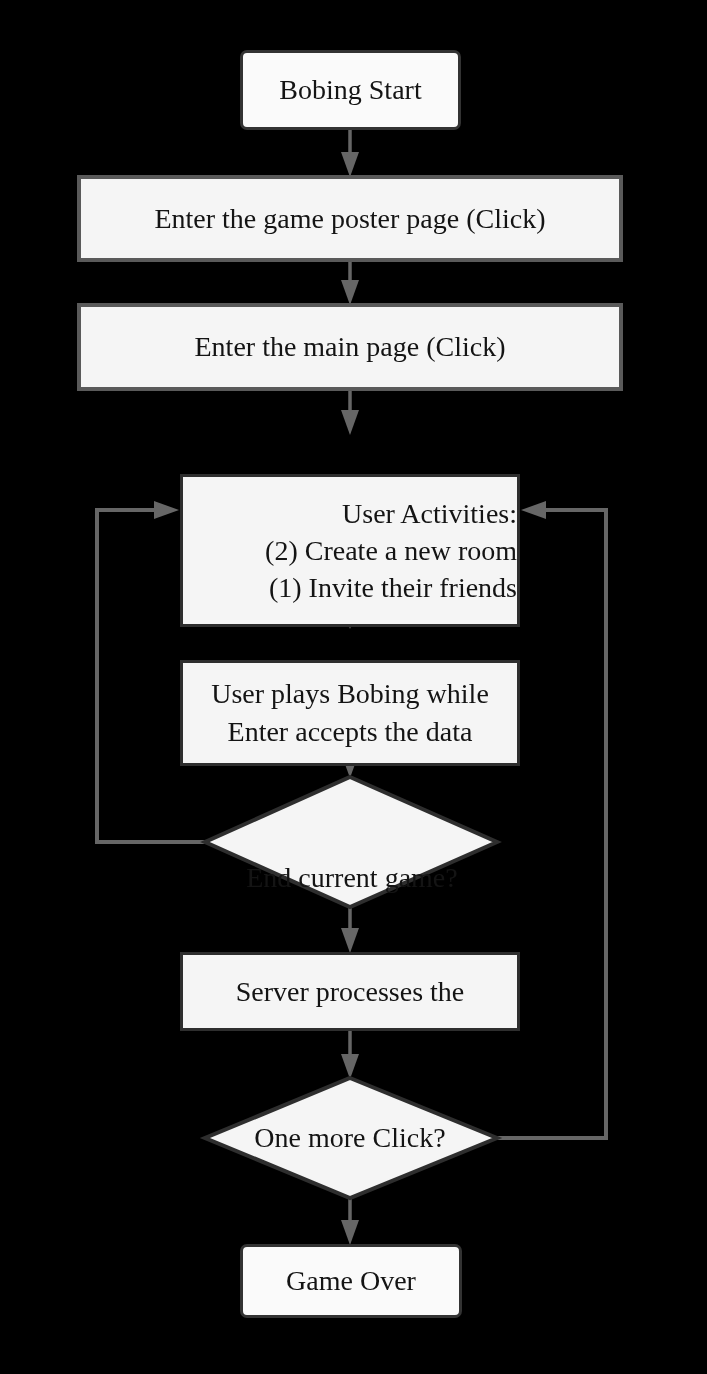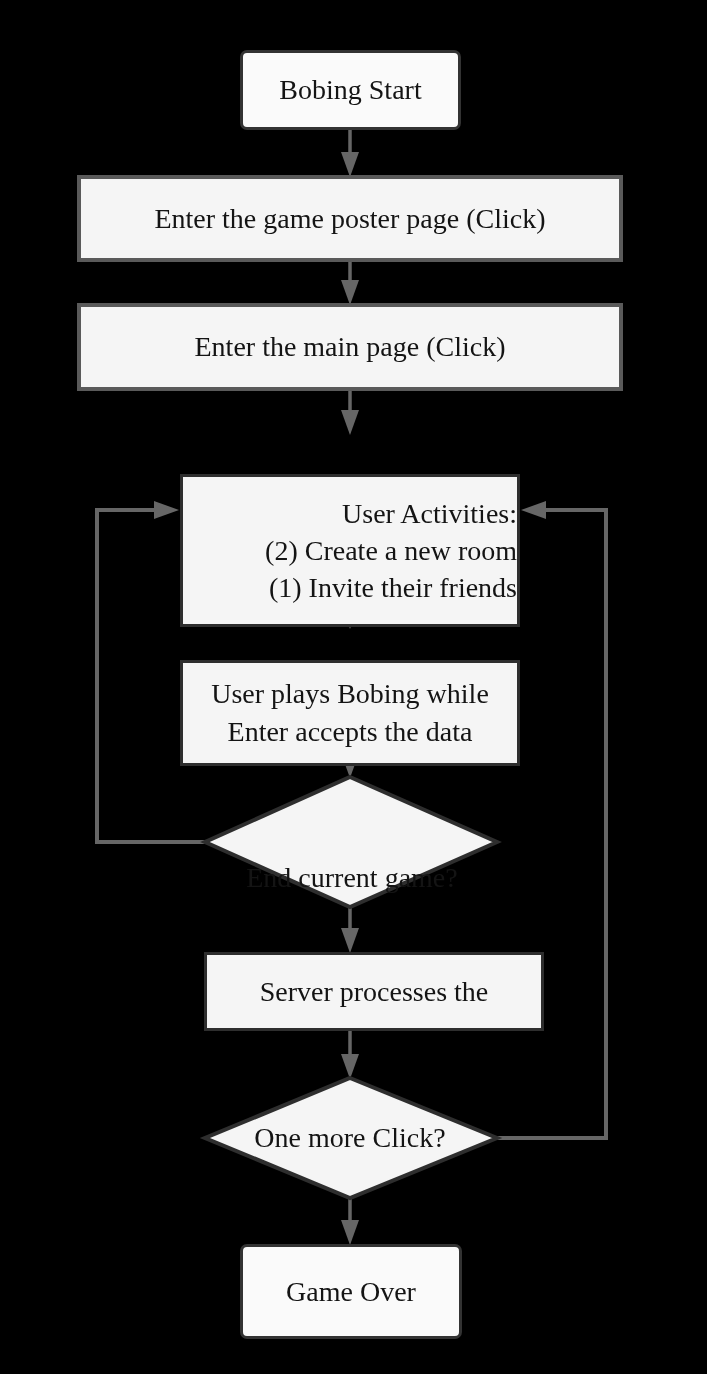--- a/index.html
+++ b/index.html
@@ -78,21 +78,20 @@
   }
   .node.left-align {
     align-items: flex-end;
     text-align: left;
     padding-left: 22px;
     line-height: 37px;
     margin-top: 40px;
   }
   .node.tight {
     line-height: 37px;
-    margin-left: 24px;
   }
   .diamond-label {
     position: absolute;
     display: flex;
     align-items: center;
     justify-content: center;
     text-align: center;
     font-size: 28px;
     background: transparent;
   }
@@ -182,17 +181,17 @@
   </div>
 
   <div class="diamond-label" style="left:212px; top:823px; width:280px; height:38px;margin-top:36px;">End current game?</div>
 
   <div class="node process-narrow tight" style="left:180px; top:952px; width:340px; height:79px;">
     <div>Server processes the</div>
   </div>
 
   <div class="diamond-label" style="left:210px; top:1119px; width:280px; height:38px;">One more Click?</div>
 
-  <div class="node terminator" style="left:240px; top:1244px; width:222px; height:95px;">
+  <div class="node terminator" style="left:240px; top:1244px; width:222px; height:74px;">
     <span>Game Over</span>
   </div>
 
 </div>
 
 </body></html>

